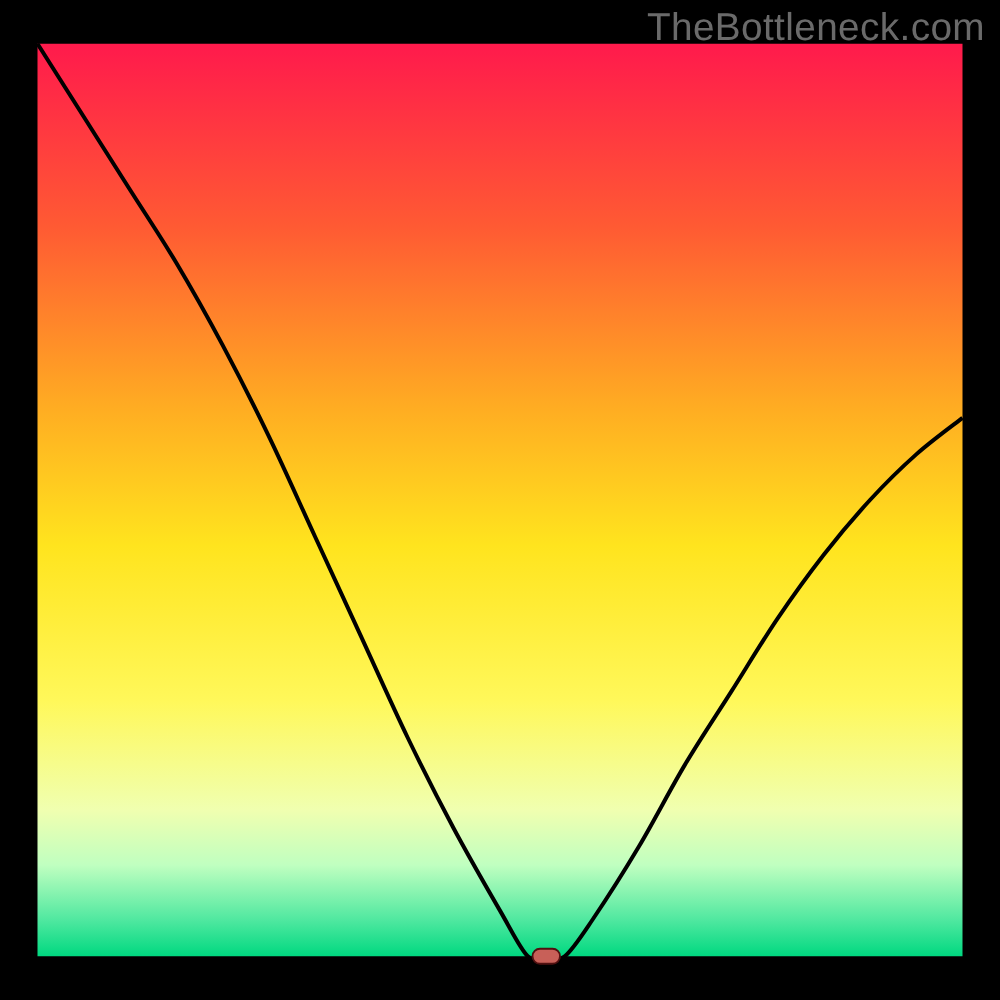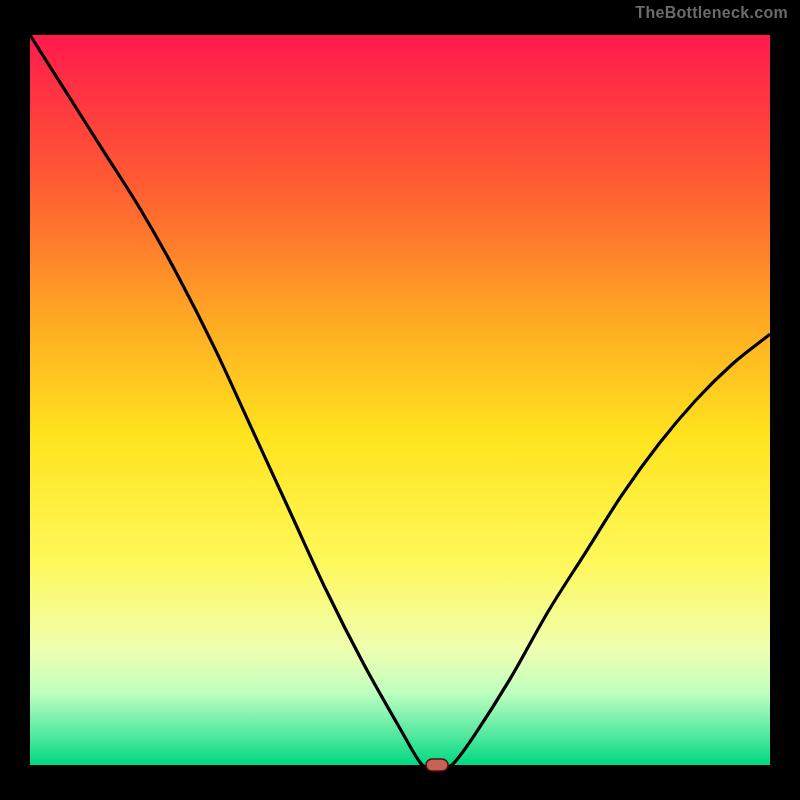--- a/index.html
+++ b/index.html
@@ -13,22 +13,22 @@
   }
   .stage {
     position: relative;
     width: 800px;
     height: 800px;
   }
   .watermark {
     position: absolute;
     top: 4px;
     right: 12px;
-    font-size: 16px;
-    font-weight: 700;
+    font-size: 31px;
+    font-weight: 400;
     color: #6a6a6a;
     letter-spacing: 0.3px;
     z-index: 5;
   }
   svg.plot {
     position: absolute;
     left: 0;
     top: 0;
     width: 800px;
     height: 800px;

